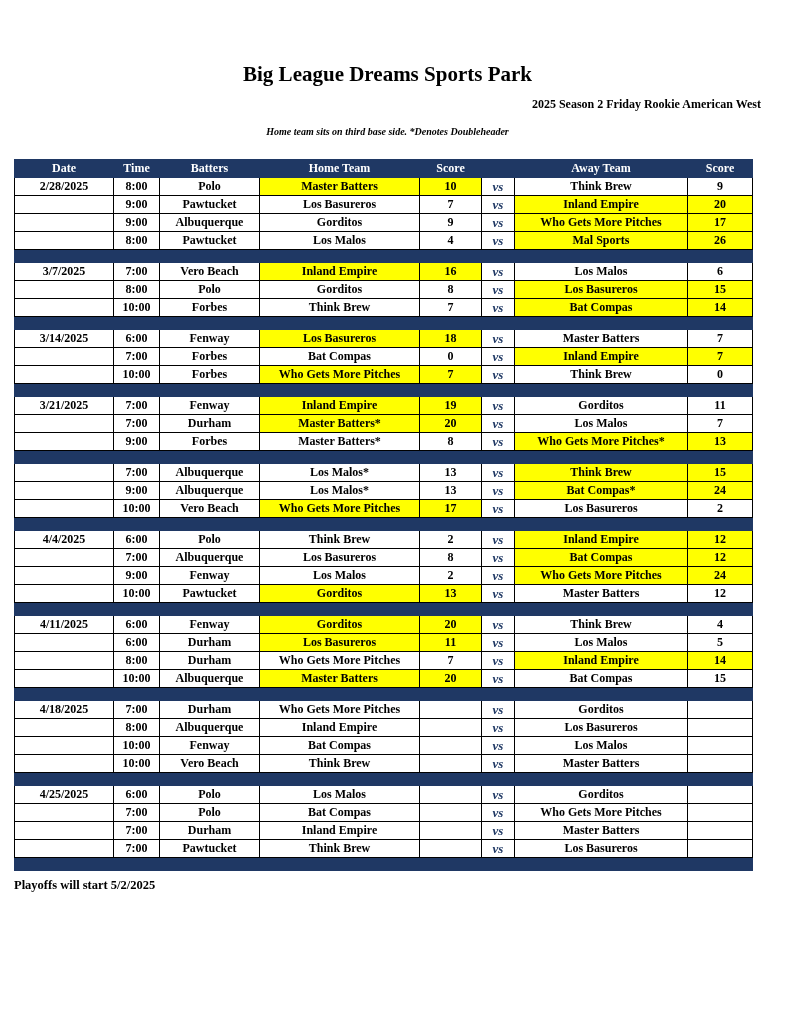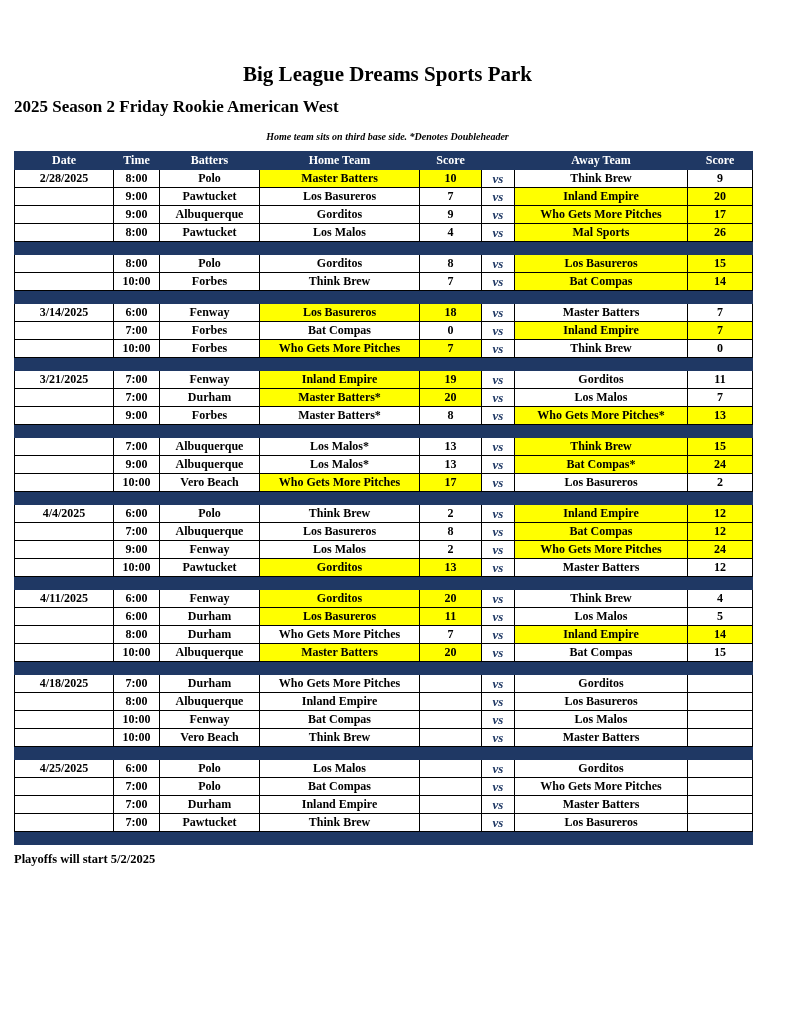--- a/index.html
+++ b/index.html
@@ -4,24 +4,24 @@
 <style>
   * { box-sizing: border-box; }
   html, body { margin: 0; padding: 0; }
   body {
     width: 791px; height: 1024px; background: #ffffff; color: #000000;
     font-family: "Liberation Serif", "DejaVu Serif", serif;
     overflow: hidden;
   }
   .page { padding: 62px 30px 0 14px; }
   .title    { text-align: center; font-size: 21px;   font-weight: bold; margin: 0; }
-  .subtitle { text-align: left; font-size: 17px;   font-weight: bold; margin: 10px 0 0 0; }
+  .subtitle { text-align: right; font-size: 12px;   font-weight: bold; margin: 10px 0 0 0; }
   .note     { text-align: center; font-size: 10px; font-weight: bold; font-style: italic; margin: 14px 0 0 0; }
 
-  table.schedule { border-collapse: collapse; table-layout: fixed; width: 738px; margin-top: 9px; }
+  table.schedule { border-collapse: collapse; table-layout: fixed; width: 738px; margin-top: 22px; }
   .schedule th, .schedule td {
     border: 1px solid #000000;
     font-weight: bold; font-size: 12px; text-align: center;
     padding: 0 2px; height: 18px; line-height: 17px;
     overflow: hidden; white-space: nowrap;
   }
   .schedule thead th {
     background: #1F3864; color: #ffffff;
     border: 1px solid #1F3864; height: 17px; font-size: 12px;
   }
@@ -102,20 +102,30 @@
           <td>Los Malos</td>
           <td>4</td>
           <td class="vs">vs</td>
           <td class="win">Mal Sports</td>
           <td class="win">26</td>
         </tr>
         <tr class="sep">
           <td colspan="8"></td>
         </tr>
         <tr>
+          <td>3/7/2025</td>
+          <td>7:00</td>
+          <td>Vero Beach</td>
+          <td class="win">Inland Empire</td>
+          <td class="win">16</td>
+          <td class="vs">vs</td>
+          <td>Los Malos</td>
+          <td>6</td>
+        </tr>
+        <tr>
           <td></td>
           <td>8:00</td>
           <td>Polo</td>
           <td>Gorditos</td>
           <td>8</td>
           <td class="vs">vs</td>
           <td class="win">Los Basureros</td>
           <td class="win">15</td>
         </tr>
         <tr>

